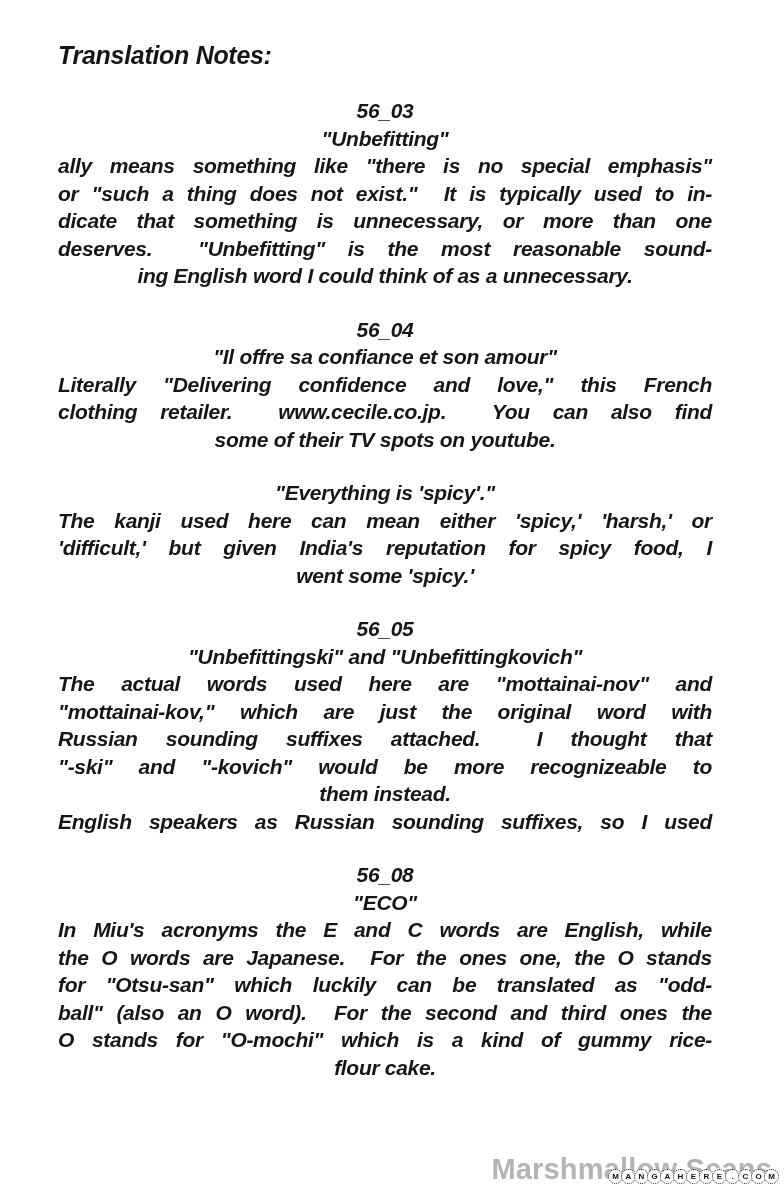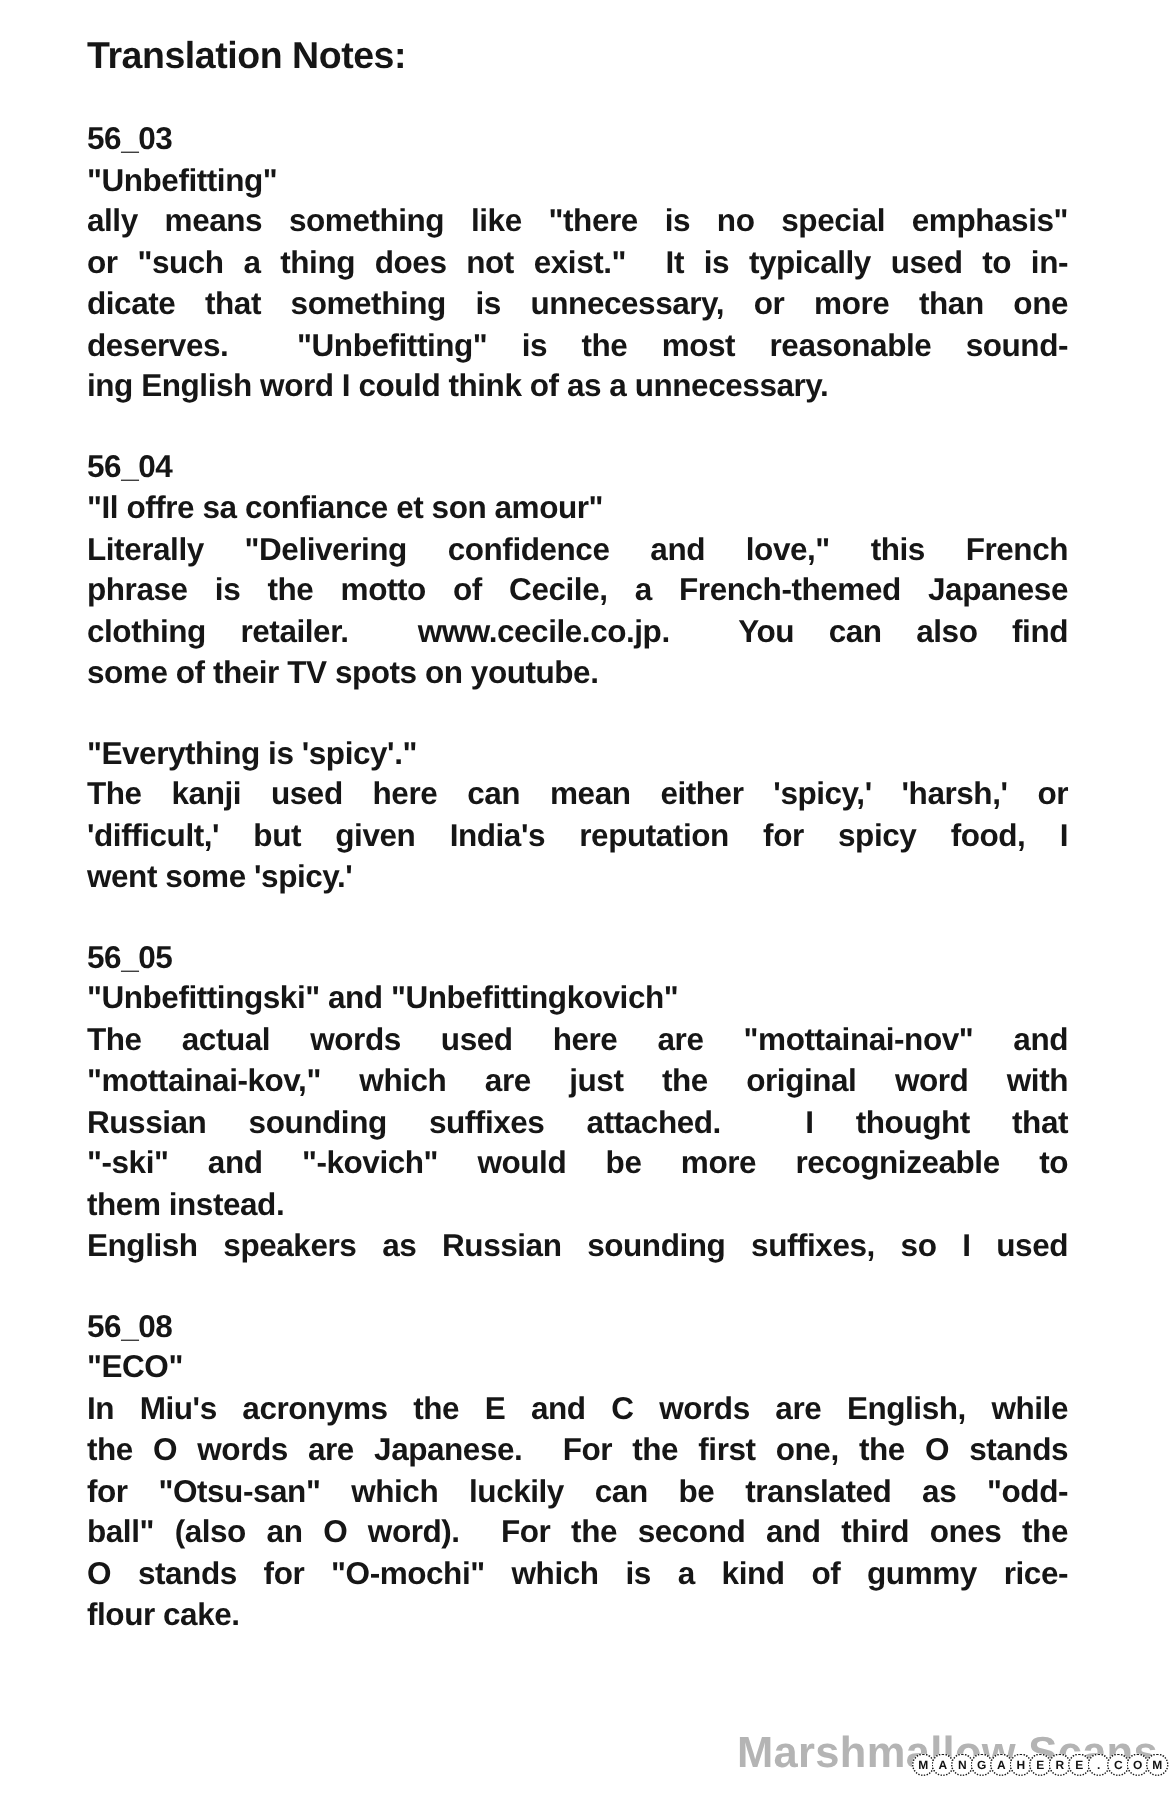--- a/index.html
+++ b/index.html
@@ -6,37 +6,39 @@
   body {
     width: 784px;
     height: 1200px;
     background: #ffffff;
     position: relative;
     overflow: hidden;
     font-family: "Liberation Sans", sans-serif;
     color: #161616;
   }
   .content {
-    padding: 22px 72px 0 58px;
+    padding: 40px 72px 0 58px;
+    font-style: italic;
   }
   .page-title {
     font-size: 25px;
     font-weight: bold;
     line-height: 30px;
     margin: 0 0 27px 0;
     letter-spacing: -0.3px;
   }
   .note-section { margin-top: 26px; }
   .note-section:first-child { margin-top: 0; }
   .line {
     font-size: 21px;
     font-weight: bold;
     line-height: 27.5px;
     letter-spacing: -0.3px;
     white-space: pre-wrap;
+    text-align: center;
   }
   .heading:empty { display: none; }
   .body-line.j {
     text-align: justify;
     text-align-last: justify;
     text-justify: inter-word;
   }
   .footer {
     position: absolute;
     top: 1148px;
@@ -94,21 +96,20 @@
           <div class="line body-line j">deserves.  "Unbefitting" is the most reasonable sound-</div>
           <div class="line body-line">ing English word I could think of as a unnecessary.</div>
         </div>
       </section>
 
       <section class="note-section">
         <div class="line heading">56_04</div>
         <div class="line heading">"Il offre sa confiance et son amour"</div>
         <div class="section-body">
           <div class="line body-line j">Literally "Delivering confidence and love," this French</div>
-          <div class="line body-line j">phrase is the motto of Cecile, a French-themed Japanese</div>
           <div class="line body-line j">clothing retailer.  www.cecile.co.jp.  You can also find</div>
           <div class="line body-line">some of their TV spots on youtube.</div>
         </div>
       </section>
 
       <section class="note-section">
 
         <div class="line heading">"Everything is 'spicy'."</div>
         <div class="section-body">
           <div class="line body-line j">The kanji used here can mean either 'spicy,' 'harsh,' or</div>
@@ -128,21 +129,21 @@
           <div class="line body-line">them instead.</div>
           <div class="line body-line j">English speakers as Russian sounding suffixes, so I used</div>
         </div>
       </section>
 
       <section class="note-section">
         <div class="line heading">56_08</div>
         <div class="line heading">"ECO"</div>
         <div class="section-body">
           <div class="line body-line j">In Miu's acronyms the E and C words are English, while</div>
-          <div class="line body-line j">the O words are Japanese.  For the first one, the O stands</div>
+          <div class="line body-line j">the O words are Japanese.  For the ones one, the O stands</div>
           <div class="line body-line j">for "Otsu-san" which luckily can be translated as "odd-</div>
           <div class="line body-line j">ball" (also an O word).  For the second and third ones the</div>
           <div class="line body-line j">O stands for "O-mochi" which is a kind of gummy rice-</div>
           <div class="line body-line">flour cake.</div>
         </div>
       </section>
     </div>
 </div>
 
 <div class="footer">

